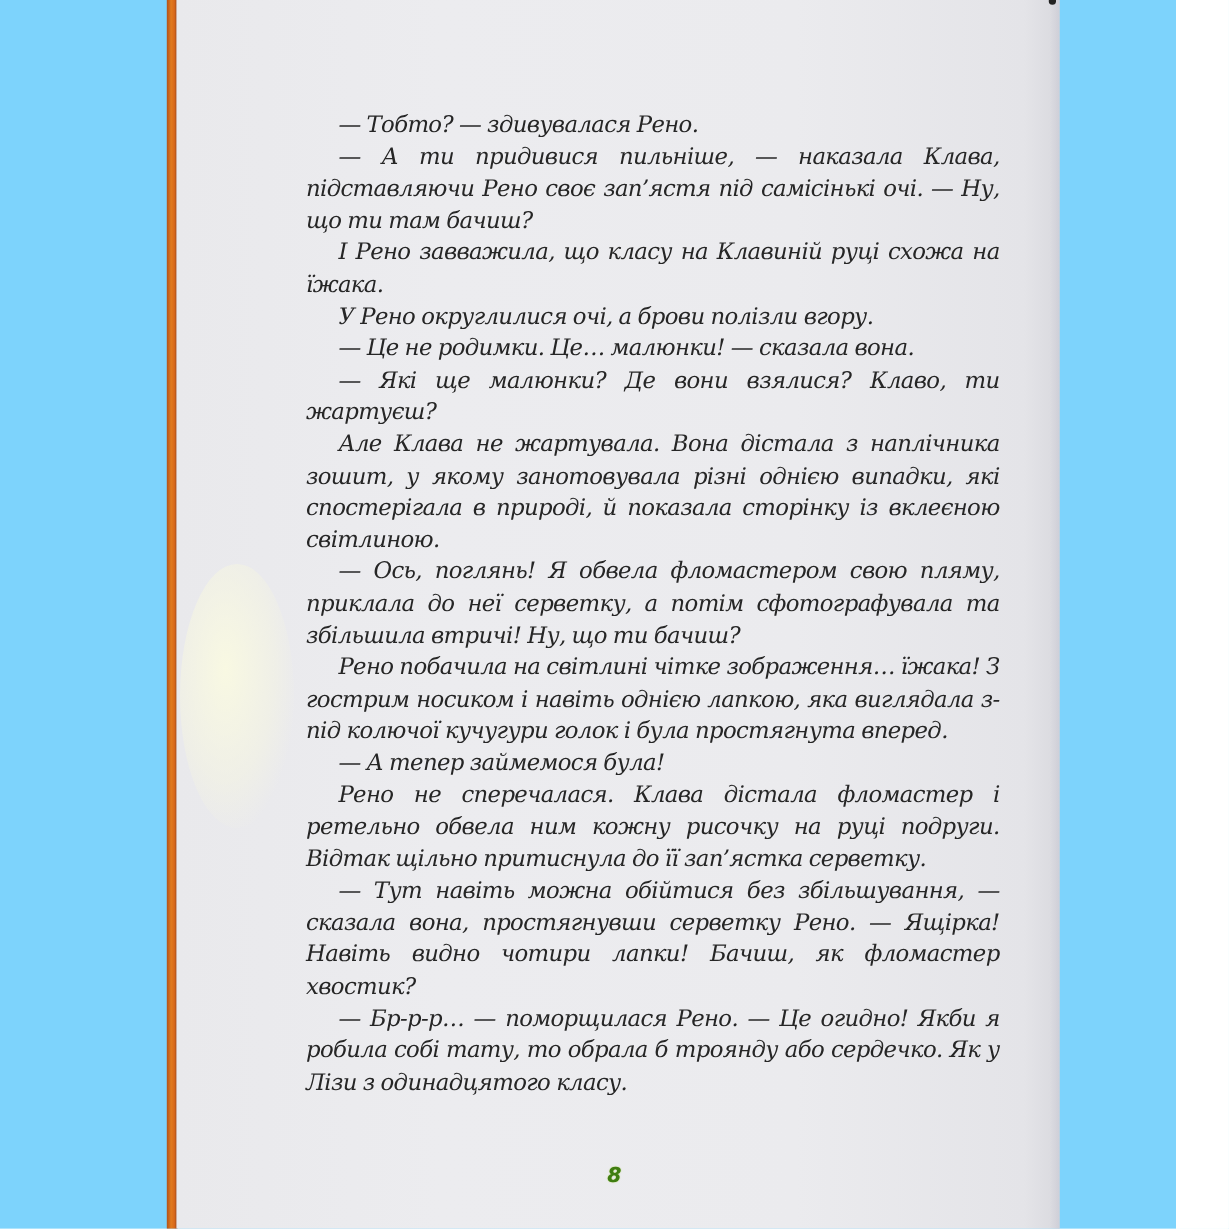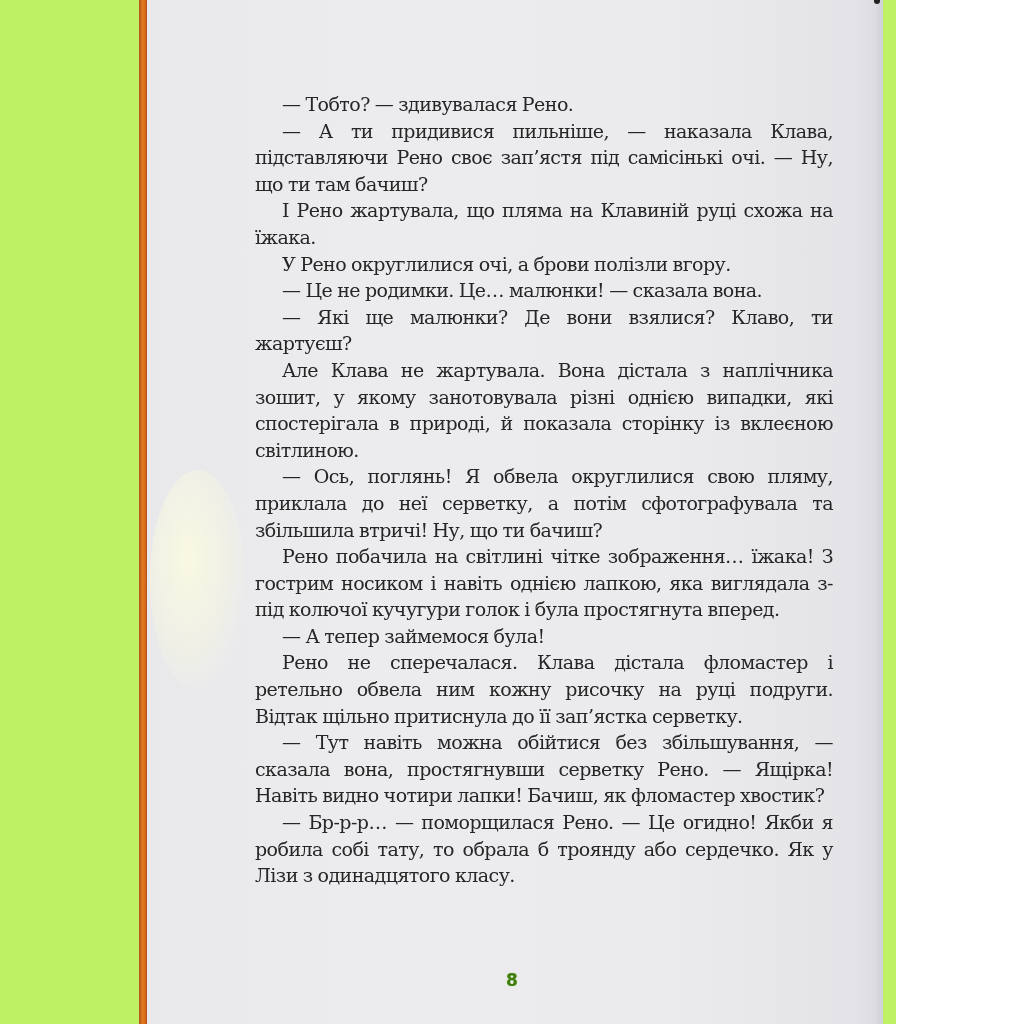--- a/index.html
+++ b/index.html
@@ -3,22 +3,23 @@
 <meta charset="utf-8">
 <style>
   html, body {
     margin: 0; padding: 0;
     width: 1024px; height: 1024px;
     background: #ffffff;
     overflow: hidden;
   }
   .canvas {
     position: relative;
-    width: 896px; height: 1024px;
-    background: #bef264;
+    width: 980px; height: 1024px;
+    background: #7dd3fc;
+    font-style: italic;
   }
   .cover-edge {
     position: absolute;
     left: 139px; top: 0;
     width: 9px; height: 1024px;
     background: linear-gradient(90deg, #b0521a 0%, #e07a1e 40%, #d9691a 70%, #8a3c1c 100%);
   }
   .page {
     position: absolute;
     left: 147px; top: 0;
@@ -80,26 +81,26 @@
   <div class="cover-edge"></div>
   <div class="page">
     <div class="page-shade"></div>
   </div>
   <div class="glare"></div>
   <div class="corner-mark"></div>
 
   <div class="text-block">
     <p class="para">— Тобто? — здивувалася Рено.</p>
     <p class="para">— А ти придивися пильніше, — наказала Клава, підставляючи Рено своє зап’ястя під самісінькі очі. — Ну, що ти там бачиш?</p>
-    <p class="para">І Рено жартувала, що пляма на Клавиній руці схожа на їжака.</p>
+    <p class="para">І Рено завважила, що класу на Клавиній руці схожа на їжака.</p>
     <p class="para">У Рено округлилися очі, а брови полізли вгору.</p>
     <p class="para">— Це не родимки. Це… малюнки! — сказала вона.</p>
     <p class="para">— Які ще малюнки? Де вони взялися? Клаво, ти жартуєш?</p>
     <p class="para">Але Клава не жартувала. Вона дістала з наплічника зошит, у якому занотовувала різні однією випадки, які спостерігала в природі, й показала сторінку із вклеєною світлиною.</p>
-    <p class="para">— Ось, поглянь! Я обвела округлилися свою пляму, приклала до неї серветку, а потім сфотографувала та збільшила втричі! Ну, що ти бачиш?</p>
+    <p class="para">— Ось, поглянь! Я обвела фломастером свою пляму, приклала до неї серветку, а потім сфотографувала та збільшила втричі! Ну, що ти бачиш?</p>
     <p class="para">Рено побачила на світлині чітке зображення… їжака! З гострим носиком і навіть однією лапкою, яка виглядала з-під колючої кучугури голок і була простягнута вперед.</p>
     <p class="para">— А тепер займемося була!</p>
     <p class="para">Рено не сперечалася. Клава дістала фломастер і ретельно обвела ним кожну рисочку на руці подруги. Відтак щільно притиснула до її зап’ястка серветку.</p>
     <p class="para">— Тут навіть можна обійтися без збільшування, — сказала вона, простягнувши серветку Рено. — Ящірка! Навіть видно чотири лапки! Бачиш, як фломастер хвостик?</p>
     <p class="para">— Бр-р-р… — поморщилася Рено. — Це огидно! Якби я робила собі тату, то обрала б троянду або сердечко. Як у Лізи з одинадцятого класу.</p>
   </div>
 
   <div class="page-number">8</div>
 </div>
 

